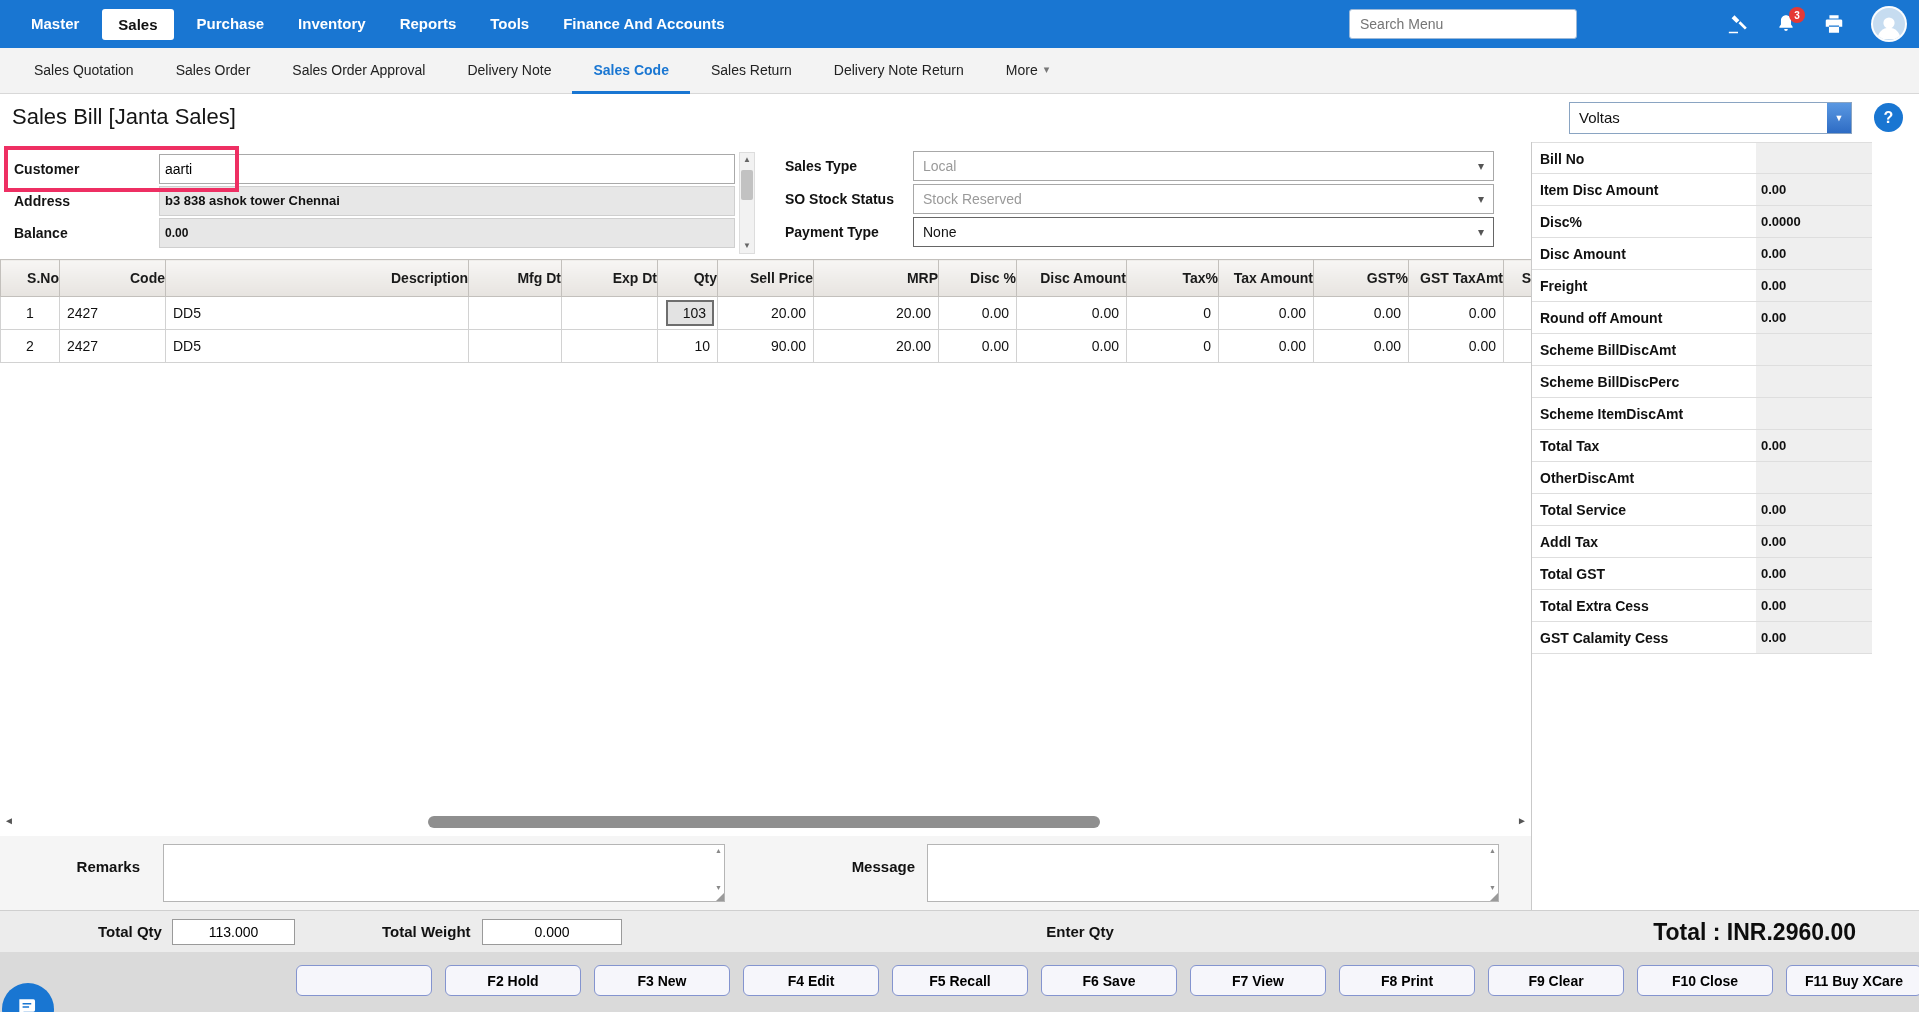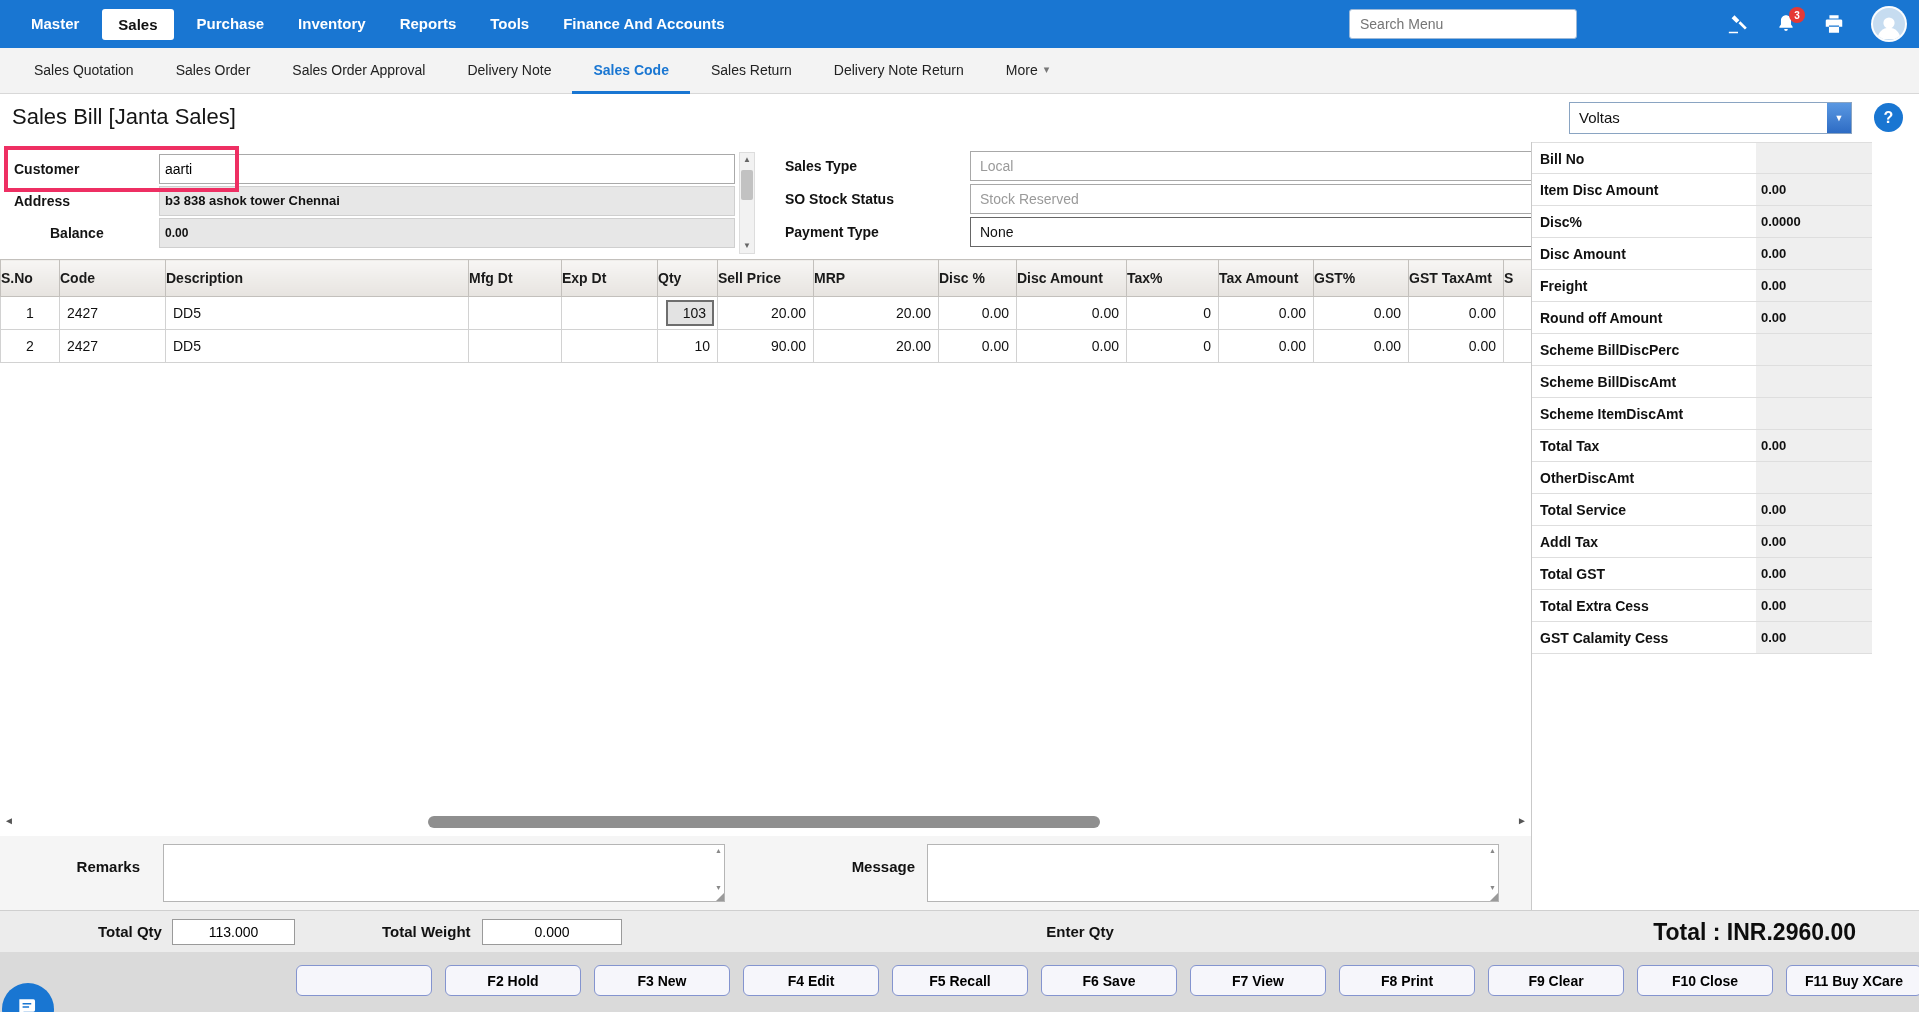--- a/index.html
+++ b/index.html
@@ -57,31 +57,31 @@
     border:4px solid #ee2f63; z-index:40; pointer-events:none; }
   .vscroll { position:absolute; left:739px; top:152px; width:16px; height:102px;
     background:#f2f2f2; border:1px solid #ddd; }
   .vs-arrow { position:absolute; left:0; width:14px; height:14px; text-align:center;
     font-size:8px; line-height:14px; color:#666; cursor:pointer; }
   .vs-thumb { position:absolute; left:1px; top:17px; width:12px; height:30px;
     background:#c2c2c2; border-radius:2px; cursor:pointer; }
   
   .s-label { position:absolute; left:785px; height:30px; line-height:30px;
     font-weight:700; font-size:14px; }
-  .sel { position:absolute; left:970px; width:581px; height:30px; border:1px solid #a8a8a8;
+  .sel { position:absolute; left:913px; width:581px; height:30px; border:1px solid #a8a8a8;
     background:#fff; display:flex; align-items:center; padding:0 9px; font-size:14px; cursor:pointer; }
   .sel .sel-chev { margin-left:auto; color:#555; font-size:12px; }
   .sel.muted .sel-text { color:#9a9a9a; }
   .sel.focused { border:1px solid #666; }
   
   .grid { position:absolute; left:0; top:259px; width:1531px; border-collapse:collapse;
     table-layout:fixed; }
   .grid th { height:37px; background:linear-gradient(#f7f6f4,#e7e4e0);
     border:1px solid #c3c0bc; font-size:14px; font-weight:700; color:#1a1a1a;
-    overflow:hidden; white-space:nowrap; text-align:left; }
+    overflow:hidden; white-space:nowrap; text-align:right; }
   .grid td { height:33px; border:1px solid #d2d2d2; font-size:14px; background:#fff;
     padding:0 7px; overflow:hidden; white-space:nowrap; }
   .c-left { text-align:left; } .c-right { text-align:right; } .c-center { text-align:center; }
   .qty-box { display:inline-block; min-width:48px; padding:3px 6px; border:2px solid #6e6e6e;
     background:#e3e3e3; text-align:right; }
   
   .hscroll { position:absolute; left:0; top:812px; width:1531px; height:20px; }
   .hs-arrow { position:absolute; top:3px; font-size:10px; color:#555; cursor:pointer; }
   .hs-thumb { position:absolute; left:428px; top:4px; width:672px; height:12px;
     background:#8f8f8f; border-radius:6px; cursor:pointer; }
@@ -189,21 +189,21 @@
 <div class="annotation-box"></div>
 
 <span class="f-label" style="top:154px;">Customer</span>
 <div class="f-field" style="top:154px;">
   <input class="customer-input" value="aarti" style="">
 </div>
 
 <span class="f-label" style="top:186px;">Address</span>
 <div class="f-field ro-field" style="top:186px; font-size:13px;">b3 838 ashok tower Chennai</div>
 
-<span class="f-label" style="top:218px;margin-left:36px;">Balance</span>
+<span class="f-label" style="top:218px;">Balance</span>
 <div class="f-field ro-field" style="top:218px; font-size:12px;">0.00</div>
 
 <div class="vscroll">
   <span class="vs-arrow" style="top:0;">▲</span>
   <span class="vs-thumb"></span>
   <span class="vs-arrow" style="bottom:0;">▼</span>
 </div>
 
 <span class="s-label" style="top:151px;">Sales Type</span>
 <div class="sel muted" style="top:151px;">
@@ -325,25 +325,25 @@
     </div>
   <div class="srow">
       <span class="slabel">Freight</span>
       <span class="svalue">0.00</span>
     </div>
   <div class="srow">
       <span class="slabel">Round off Amount</span>
       <span class="svalue">0.00</span>
     </div>
   <div class="srow">
+      <span class="slabel">Scheme BillDiscAmt</span>
+      <span class="svalue"></span>
+    </div>
+  <div class="srow">
       <span class="slabel">Scheme BillDiscPerc</span>
-      <span class="svalue"></span>
-    </div>
-  <div class="srow">
-      <span class="slabel">Scheme BillDiscAmt</span>
       <span class="svalue"></span>
     </div>
   <div class="srow">
       <span class="slabel">Scheme ItemDiscAmt</span>
       <span class="svalue"></span>
     </div>
   <div class="srow">
       <span class="slabel">Total Tax</span>
       <span class="svalue">0.00</span>
     </div>

